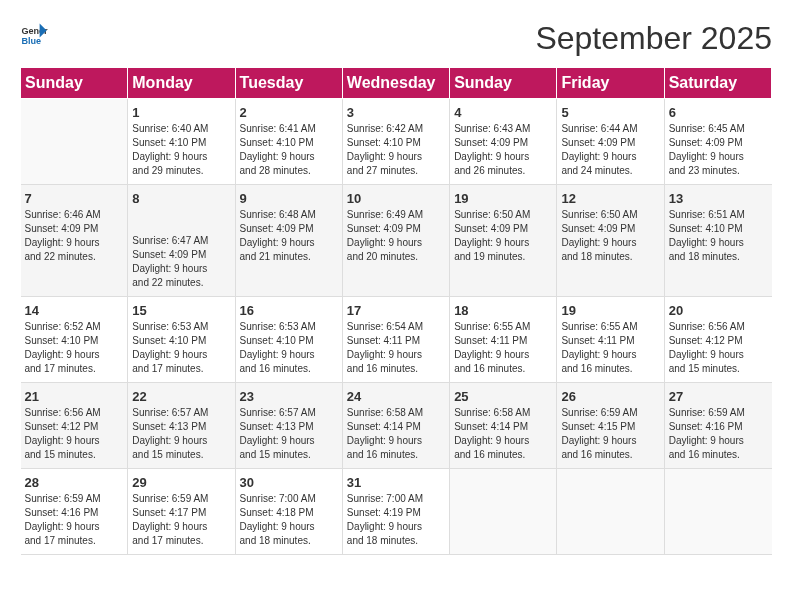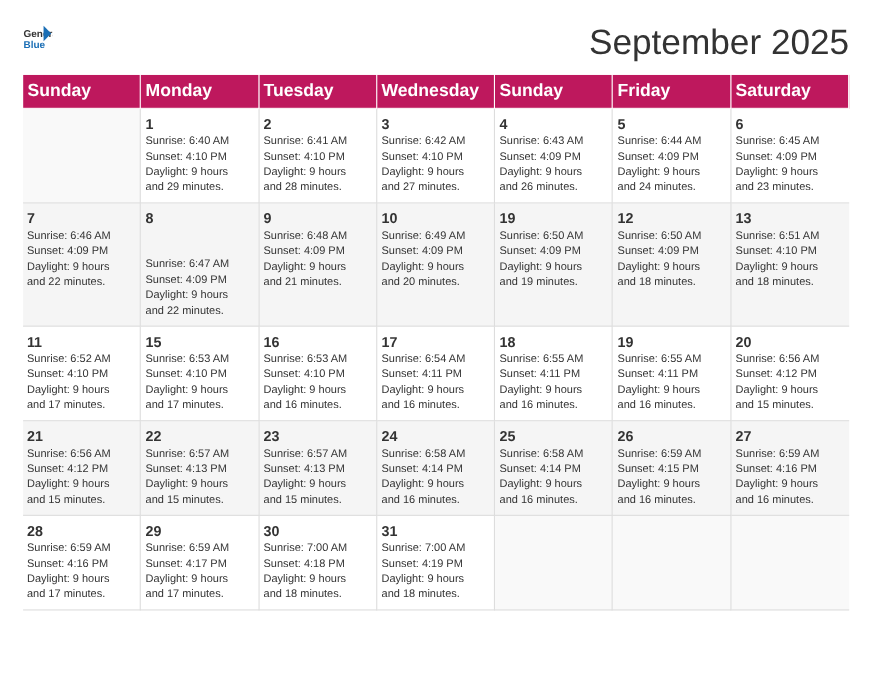--- a/index.html
+++ b/index.html
@@ -208,21 +208,21 @@
         <td>
           <span class="day-number">13</span>
           <div class="day-info" style="white-space: pre-line;">Sunrise: 6:51 AM
 Sunset: 4:10 PM
 Daylight: 9 hours
 and 18 minutes.</div>
         </td>
       </tr>
       <tr>
         <td>
-          <span class="day-number">11</span>
+          <span class="day-number">14</span>
           <div class="day-info" style="white-space: pre-line;">Sunrise: 6:52 AM
 Sunset: 4:10 PM
 Daylight: 9 hours
 and 17 minutes.</div>
         </td>
         <td>
           <span class="day-number">15</span>
           <div class="day-info" style="white-space: pre-line;">Sunrise: 6:53 AM
 Sunset: 4:10 PM
 Daylight: 9 hours

